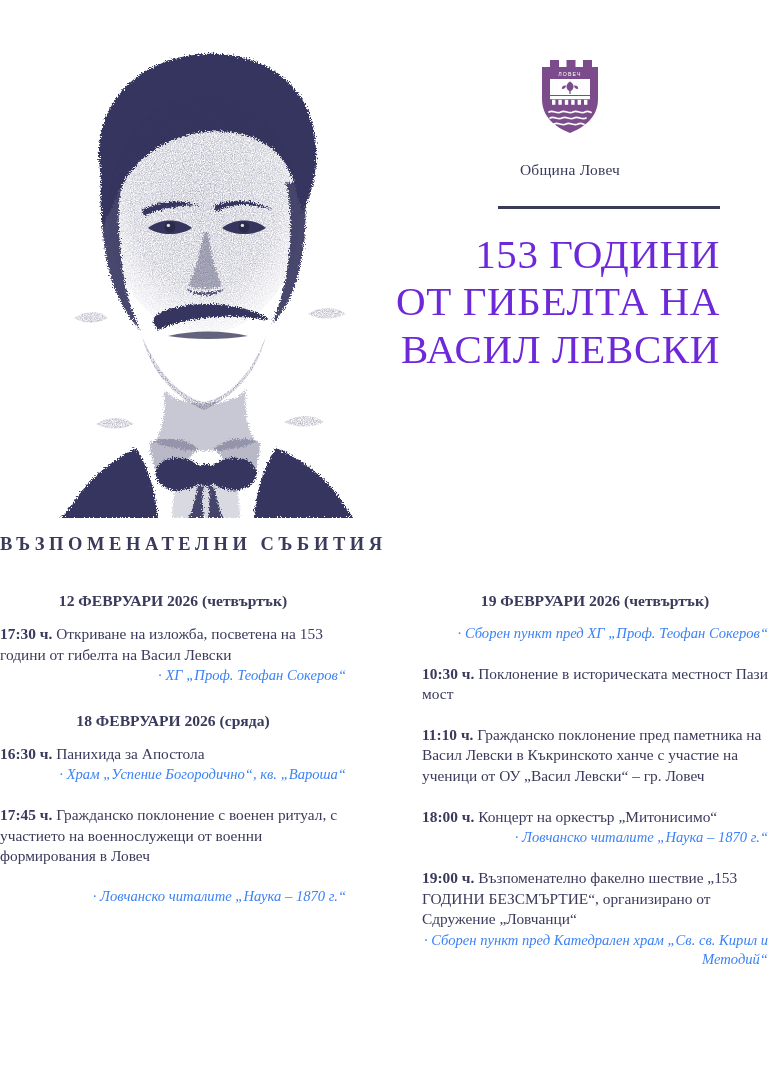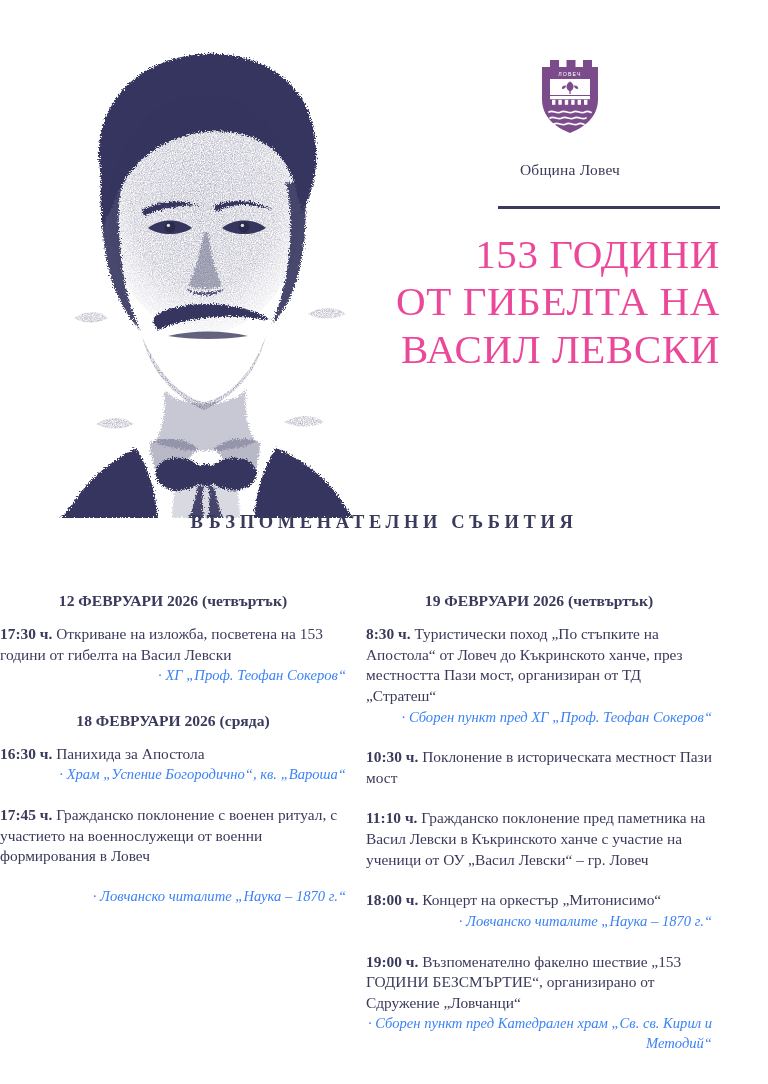--- a/index.html
+++ b/index.html
@@ -54,45 +54,44 @@
   .title-rule {
     width: 222px;
     height: 2.5px;
     background: #3a3a5c;
     margin: 0 0 22px auto;
   }
   .title-line {
     font-size: 41px;
     line-height: 1.16;
     letter-spacing: .6px;
-    color: #ec4899;
+    color: #6d28d9;
     white-space: nowrap;
   }
 
   
   .section-heading {
     position: absolute;
     left: 0;
-    top: 512px;
+    top: 534px;
     width: 768px;
-    text-align: center;
     font-size: 18.5px;
     letter-spacing: 4.6px;
     font-weight: bold;
     color: #3a3a5c;
   }
 
   
   .programme {
     position: absolute;
     left: 0;
     top: 592px;
     width: 768px;
     display: flex;
-    justify-content: flex-start;
+    justify-content: space-between;
     align-items: flex-start;
   }
   .column { width: 346px; }
   .column.left  { padding-right: 10px; }
   .column.right { padding-left: 10px; }
 
   .date-heading {
     text-align: center;
     font-size: 15.6px;
     font-weight: bold;
@@ -308,21 +307,20 @@
       <div class="event">
         <p class="event-main"><span class="event-time">17:45 ч.</span><span> Гражданско поклонение с военен ритуал, с участието на военнослужещи от военни формирования в Ловеч</span></p>
       </div>
       <div class="event">
         <p class="event-venue">· Ловчанско читалите „Наука – 1870 г.“</p>
       </div>
     </div>
   <div class="column right">
       <div class="date-heading">19 ФЕВРУАРИ 2026 (четвъртък)</div>
       <div class="event">
-        <p class="event-main"><span class="event-time">8:30 ч.</span><span> Туристически поход „По стъпките на Апостола“ от Ловеч до Къкринското ханче, през местността Пази мост, организиран от ТД „Стратеш“</span></p>
         <p class="event-venue">· Сборен пункт пред ХГ „Проф. Теофан Сокеров“</p>
       </div>
       <div class="event">
         <p class="event-main"><span class="event-time">10:30 ч.</span><span> Поклонение в историческата местност Пази мост</span></p>
       </div>
       <div class="event">
         <p class="event-main"><span class="event-time">11:10 ч.</span><span> Гражданско поклонение пред паметника на Васил Левски в Къкринското ханче с участие на ученици от ОУ „Васил Левски“ – гр. Ловеч</span></p>
       </div>
       <div class="event">
         <p class="event-main"><span class="event-time">18:00 ч.</span><span> Концерт на оркестър „Митонисимо“</span></p>

